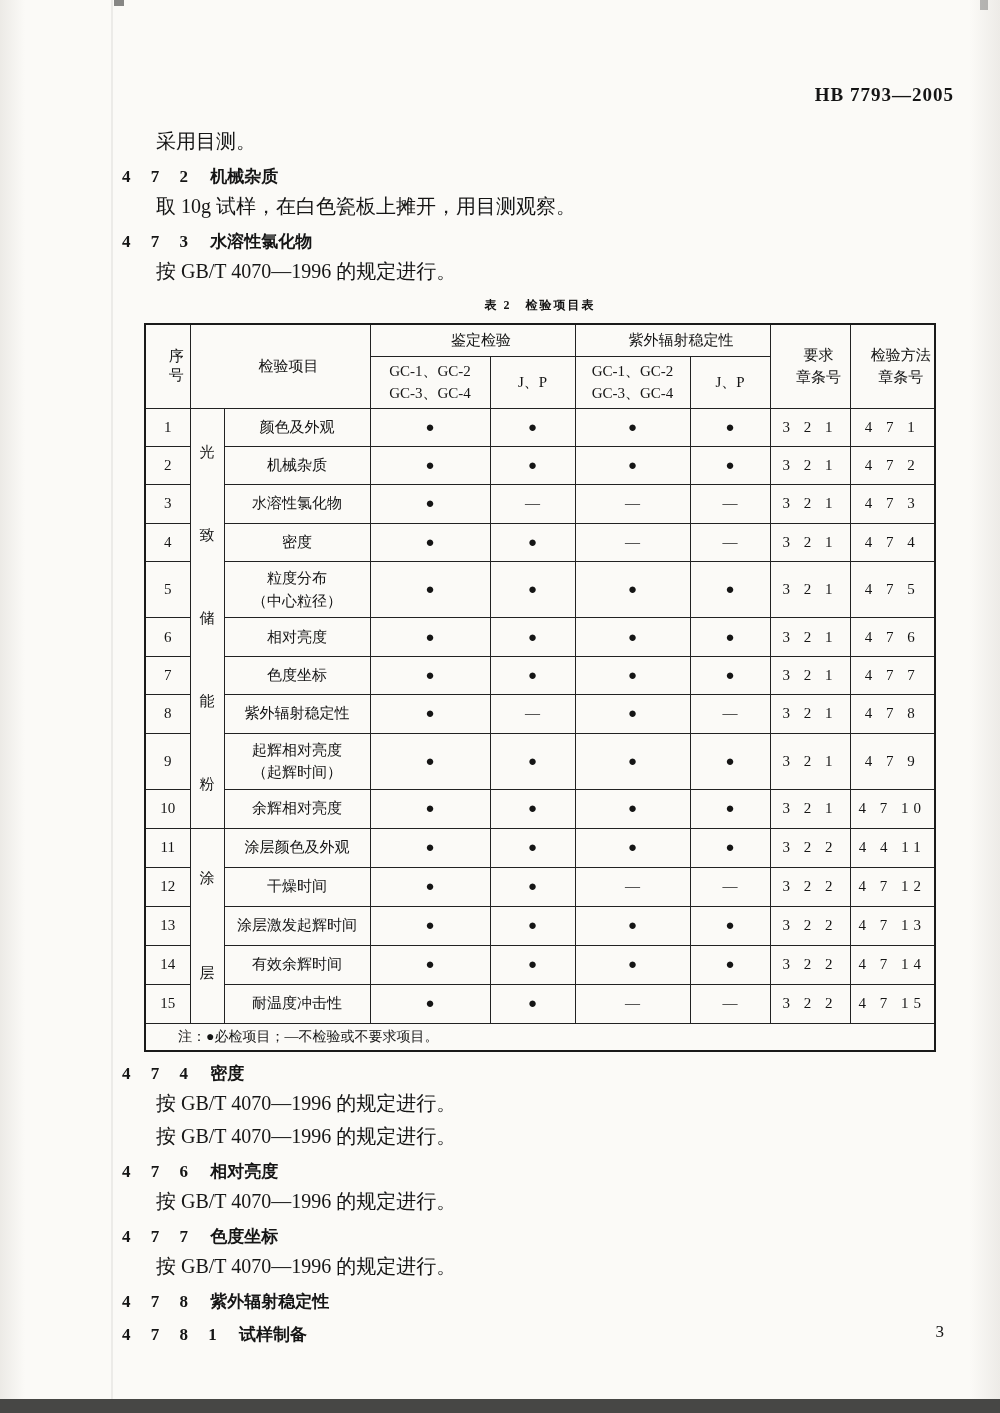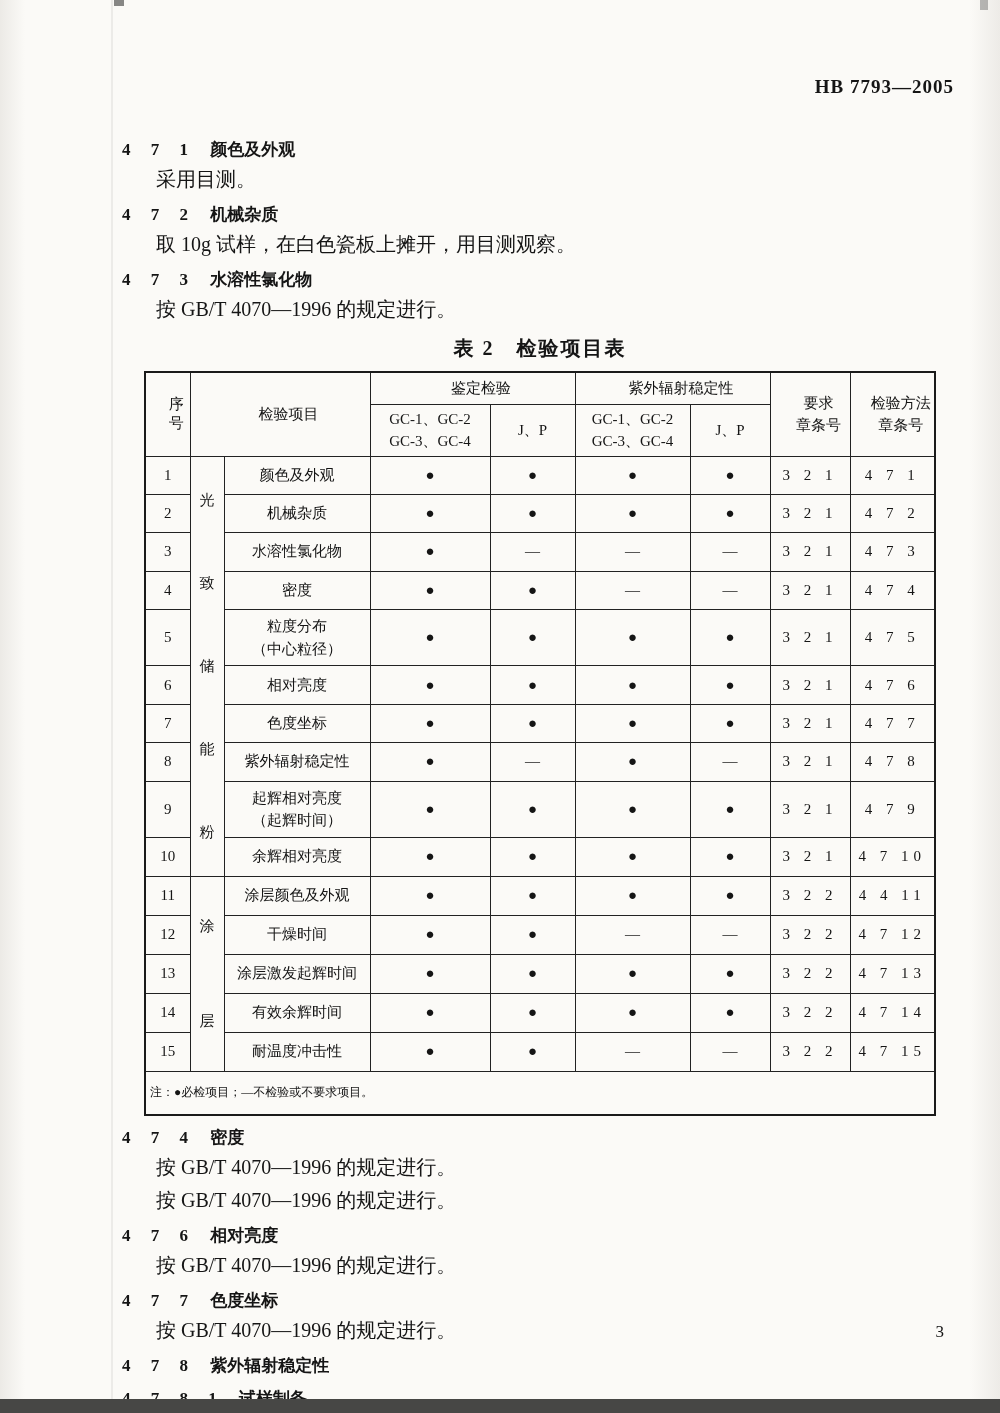--- a/index.html
+++ b/index.html
@@ -9,21 +9,21 @@
     color:#151515;
     background:#f4f3f0;
     position:relative;
     overflow:hidden;
   }
   .page {
     position:absolute; inset:0;
     background:linear-gradient(90deg,#eceae6 0,#fbfaf7 2.5%,#fbfaf7 97%,#edebe7 100%);
   }
   .doc-number {
-    position:absolute; top:76px; right:46px;
+    position:absolute; top:84px; right:46px;
     font-weight:bold; font-size:19px; letter-spacing:1px;
   }
   .watermark {
     position:absolute; top:122px; left:165px;
     font-family:"Liberation Sans","DejaVu Sans",sans-serif;
     font-weight:bold; font-size:80px; letter-spacing:3px;
     color:#9c9c9c; opacity:0.38;
     pointer-events:none; z-index:5;
   }
   .content {
@@ -31,21 +31,21 @@
   }
   .section .heading {
     font-weight:bold; font-size:17px; margin:10px 0 5px 0;
   }
   .section .heading .num { letter-spacing:8px; margin-right:10px; }
   .section .body {
     font-size:20px; padding-left:34px; margin-bottom:6px;
   }
   .table-wrap { width:792px; margin:12px 0 6px 22px; position:relative; z-index:2; }
   .table-title {
-    text-align:center; font-weight:bold; font-size:20px;
+    text-align:center; font-weight:bold; font-size:12px;
     letter-spacing:2px; margin-bottom:9px;
   }
   table.insp {
     border-collapse:collapse; table-layout:fixed; width:100%;
     border:2.5px solid #1a1a1a;
     background:transparent;
   }
   table.insp td {
     border:1.5px solid #222;
     text-align:center; vertical-align:middle;
@@ -56,21 +56,21 @@
   tr.tall td { height:56px; }
   .pre { white-space:pre-line; line-height:1.5; }
   td.group {
     padding:0 8px; word-break:break-all; font-size:15px;
   }
   td.group.g1 { line-height:83px; }
   td.group.g2 { line-height:95px; }
   td.mark { font-size:16px; }
   td.num  { letter-spacing:5px; }
   tr.note-row td {
-    text-align:left; padding-left:4px; height:44px; font-size:12px;
+    text-align:left; padding-left:32px; height:28px; font-size:14px;
   }
   .page-number {
     position:absolute; top:1322px; right:56px; font-size:17px;
   }
   .scan-bottom-bar {
     position:absolute; left:0; right:0; bottom:0; height:14px;
     background:#474745;
   }
   .scan-left-line {
     position:absolute; top:0; bottom:14px; left:111px; width:2px;
@@ -86,24 +86,20 @@
 </head>
 <body>
 
 <div class="page">
 
   <div class="doc-number">HB 7793—2005</div>
 
   <div class="content">
 
     <div class="section">
-      <div class="heading">
-        <span class="num">4 7 1</span>
-        <span class="title">颜色及外观</span>
-      </div>
       <div class="body">采用目测。</div>
     </div>
 
     <div class="section">
       <div class="heading">
         <span class="num">4 7 2</span>
         <span class="title">机械杂质</span>
       </div>
       <div class="body">取 10g 试样，在白色瓷板上摊开，用目测观察。</div>
     </div>

